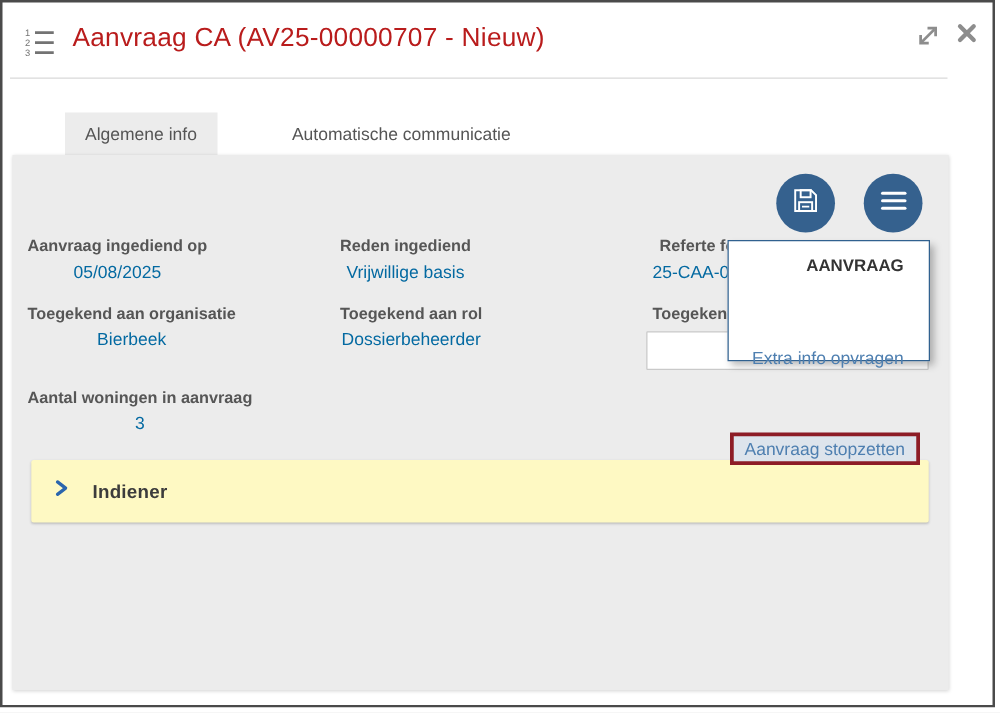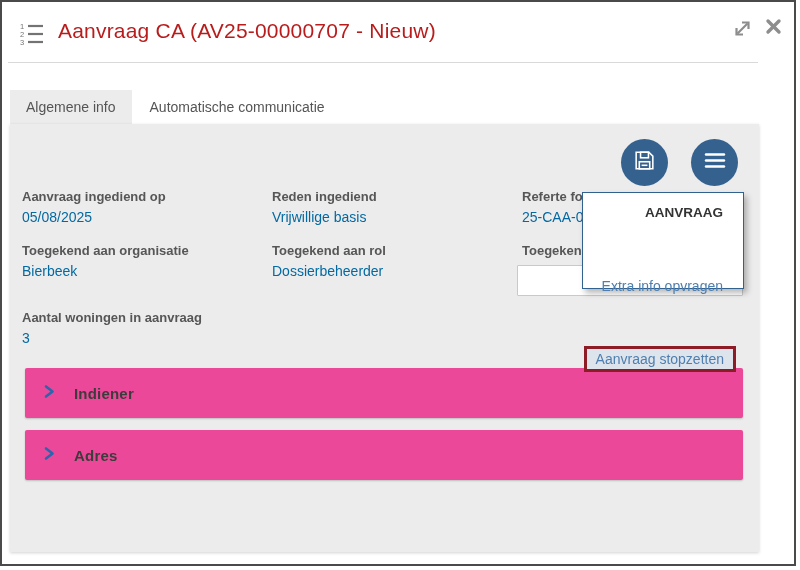--- a/index.html
+++ b/index.html
@@ -27,20 +27,21 @@
     position:absolute; top:60px; left:6px; width:750px; height:1px;
     background:#d9d9d9;
   }
 
   
   .tabs { position:absolute; top:88px; left:8px; display:flex; }
   .tab {
     height:34px; display:flex; align-items:center;
     padding:0 16px; font-size:14px; color:#555; cursor:pointer;
     white-space:nowrap;
+    margin-left:42px;
   }
   .tab + .tab { padding:0 18px;text-align:right; }
   .tab.active { background:#ececec; }
 
   
   .panel {
     position:absolute; top:122px; left:8px; width:749px; height:428px;
     background:#ececec;
     box-shadow:0 1px 3px rgba(0,0,0,0.18);
   }
@@ -48,21 +49,21 @@
   
   .btn-circle {
     position:absolute; top:15px; width:47px; height:47px; border-radius:50%;
     background:#35618E; display:flex; align-items:center; justify-content:center;
     cursor:pointer;
   }
   .btn-save  { left:611px; }
   .btn-menu  { left:681px; }
 
   
-  .field { position:absolute; }
+  .field { position:absolute;text-align:center; }
   .field .lbl {
     font-size:13px; font-weight:bold; color:#565656; line-height:17px;
     white-space:nowrap;
   }
   .field .val {
     font-size:14px; color:#0369a1; line-height:17px; margin-top:4px;
     white-space:nowrap;
   }
   .f1 { left:12px;  top:64px; }
   .f2 { left:262px; top:64px; }
@@ -101,21 +102,21 @@
     background:#dde4ec;
     border:3px solid #8d1c26;
     padding:1px 9px;
     margin-right:-13px;
     margin-top:1px;
   }
 
   
   .card {
     position:absolute; left:15px; width:718px; height:50px;
-    background:#ec4899; border-radius:2px;
+    background:#fef9c3; border-radius:2px;
     box-shadow:0 1px 2px rgba(0,0,0,0.2);
     display:flex; align-items:center; gap:19px; padding-left:19px;
     cursor:pointer;
     text-align:right;
   }
   .card-1 { top:244px; }
   .card-2 { top:306px; }
   .card-3 { top:368px; }
   .card .card-label {
     font-size:15px; font-weight:bold; color:#3c3c3c; letter-spacing:0.2px;
@@ -220,23 +221,15 @@
     </div>
 
     <div class="card card-1">
       <span>
         <svg width="11" height="15" viewBox="0 0 11 15" fill="none" stroke="#2a65ad" stroke-width="2.6" stroke-linecap="round" stroke-linejoin="round">
           <polyline points="2,2.5 8.5,7.5 2,12.5"></polyline>
         </svg>
       </span>
       <span class="card-label">Indiener</span>
     </div>
-    <div class="card card-2">
-      <span>
-        <svg width="11" height="15" viewBox="0 0 11 15" fill="none" stroke="#2a65ad" stroke-width="2.6" stroke-linecap="round" stroke-linejoin="round">
-          <polyline points="2,2.5 8.5,7.5 2,12.5"></polyline>
-        </svg>
-      </span>
-      <span class="card-label">Adres</span>
-    </div>
 
   </div>
 </div>
 
 </body></html>

